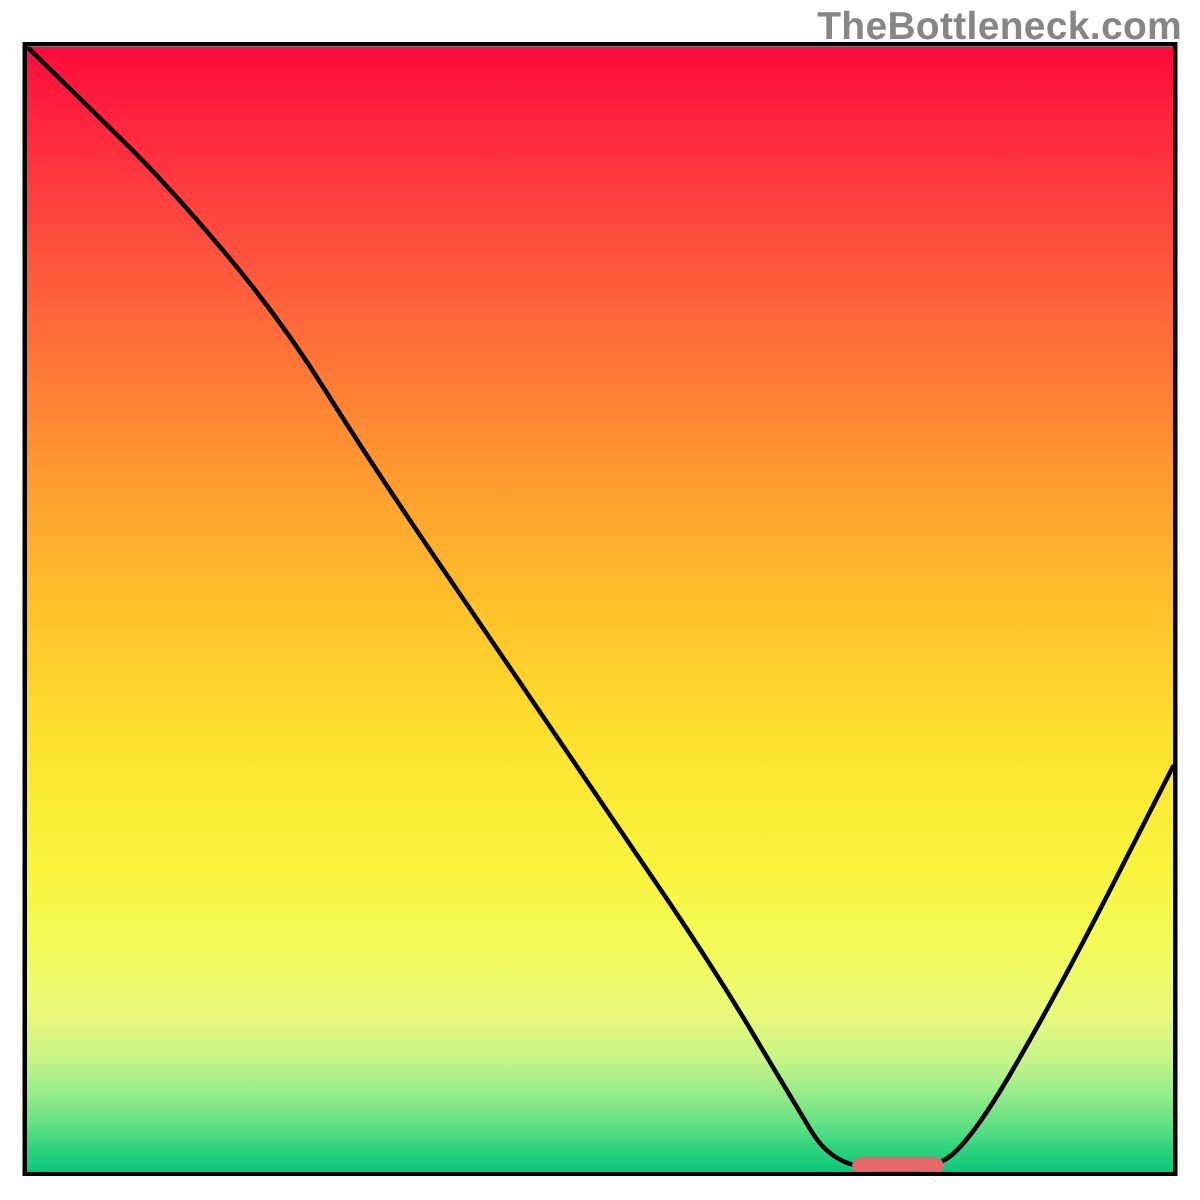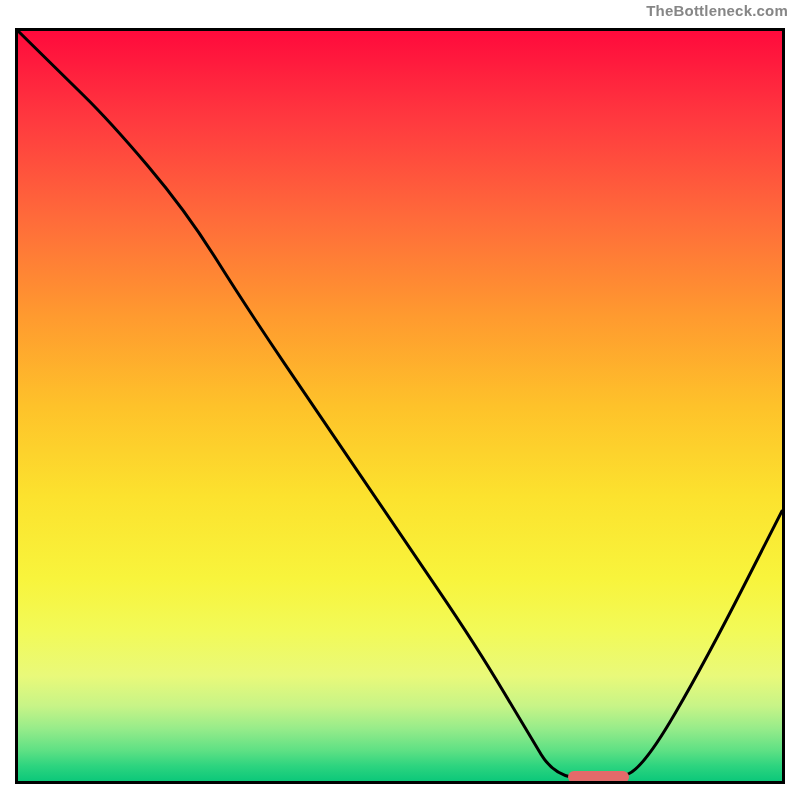--- a/index.html
+++ b/index.html
@@ -68,21 +68,21 @@
     height: 12px;
     border-radius: 6px;
     background: #e46a6a;
   }
   .watermark {
     position: absolute;
     top: 2px;
     right: 12px;
     font-family: Arial, Helvetica, sans-serif;
     font-weight: bold;
-    font-size: 15px;
+    font-size: 26px;
     color: #868686;
     letter-spacing: 0.2px;
   }
 </style>
 </head>
 <body>
 
 <div class="frame">
   <div class="watermark">TheBottleneck.com</div>
   <div class="border"></div>

